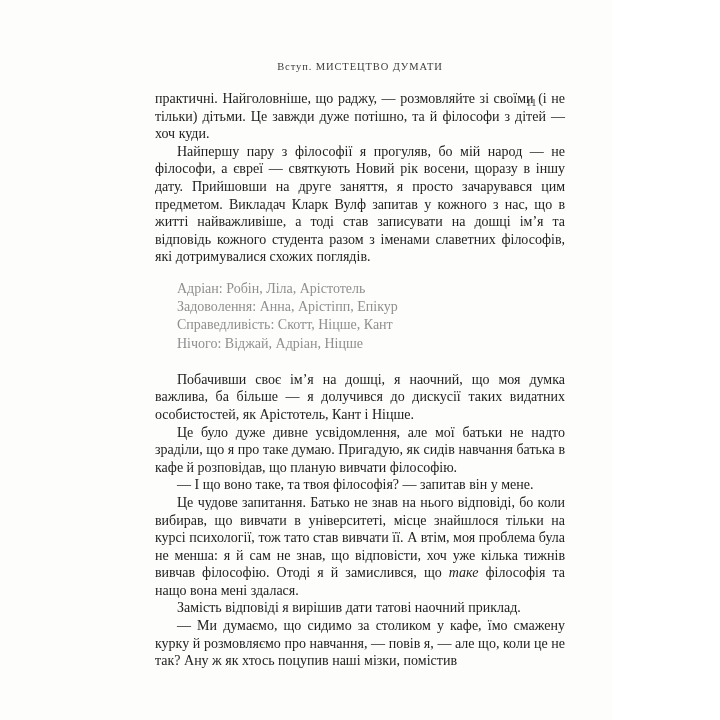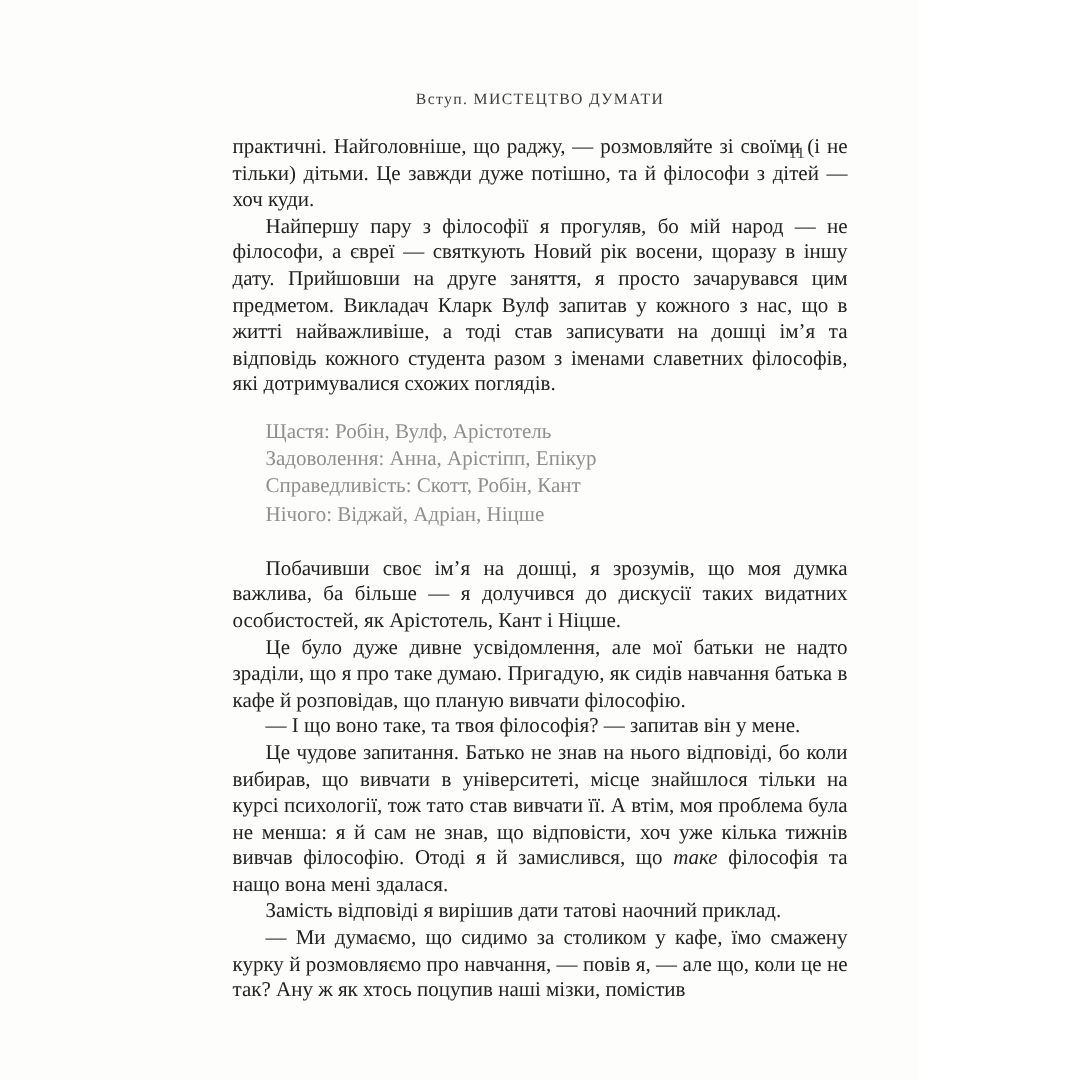--- a/index.html
+++ b/index.html
@@ -75,26 +75,26 @@
 
   <div class="running-header">
     <span class="running-title">Вступ. МИСТЕЦТВО ДУМАТИ</span>
     <span class="page-number">11</span>
   </div>
 
   <div class="text-column">
       <p class="para no-indent"><span>практичні. Найголовніше, що раджу, — розмовляйте зі своїми (і не тільки) дітьми. Це завжди дуже потішно, та й філософи з дітей — хоч куди.</span></p>
       <p class="para"><span>Найпершу пару з філософії я прогуляв, бо мій народ — не філософи, а євреї — святкують Новий рік восени, щоразу в іншу дату. Прийшовши на друге заняття, я просто зачарувався цим предметом. Викладач Кларк Вулф запитав у кожного з нас, що в житті найважливіше, а тоді став записувати на дошці ім’я та відповідь кожного студента разом з іменами славетних філософів, які дотримувалися схожих поглядів.</span></p>
       <div class="quote">
-        <div class="quote-line">Щастя: Робін, Вулф, Арістотель</div>
+        <div class="quote-line">Адріан: Робін, Ліла, Арістотель</div>
         <div class="quote-line">Задоволення: Анна, Арістіпп, Епікур</div>
-        <div class="quote-line">Справедливість: Скотт, Робін, Кант</div>
+        <div class="quote-line">Справедливість: Скотт, Ніцше, Кант</div>
         <div class="quote-line">Нічого: Віджай, Адріан, Ніцше</div>
       </div>
-      <p class="para"><span>Побачивши своє ім’я на дошці, я зрозумів, що моя думка важлива, ба більше — я долучився до дискусії таких видатних особистостей, як Арістотель, Кант і Ніцше.</span></p>
+      <p class="para"><span>Побачивши своє ім’я на дошці, я наочний, що моя думка важлива, ба більше — я долучився до дискусії таких видатних особистостей, як Арістотель, Кант і Ніцше.</span></p>
       <p class="para"><span>Це було дуже дивне усвідомлення, але мої батьки не надто зраділи, що я про таке думаю. Пригадую, як сидів навчання батька в кафе й розповідав, що планую вивчати філософію.</span></p>
       <p class="para"><span>— І що воно таке, та твоя філософія? — запитав він у мене.</span></p>
       <p class="para"><span>Це чудове запитання. Батько не знав на нього відповіді, бо коли вибирав, що вивчати в університеті, місце знайшлося тільки на курсі психології, тож тато став вивчати її. А втім, моя проблема була не менша: я й сам не знав, що відповісти, хоч уже кілька тижнів вивчав філософію. Отоді я й замислився, що </span><span class="italic">таке</span><span> філософія та нащо вона мені здалася.</span></p>
       <p class="para"><span>Замість відповіді я вирішив дати татові наочний приклад.</span></p>
       <p class="para"><span>— Ми думаємо, що сидимо за столиком у кафе, їмо смажену курку й розмовляємо про навчання, — повів я, — але що, коли це не так? Ану ж як хтось поцупив наші мізки, помістив</span></p>
     </div>
 
 </div>
 
 </body></html>

